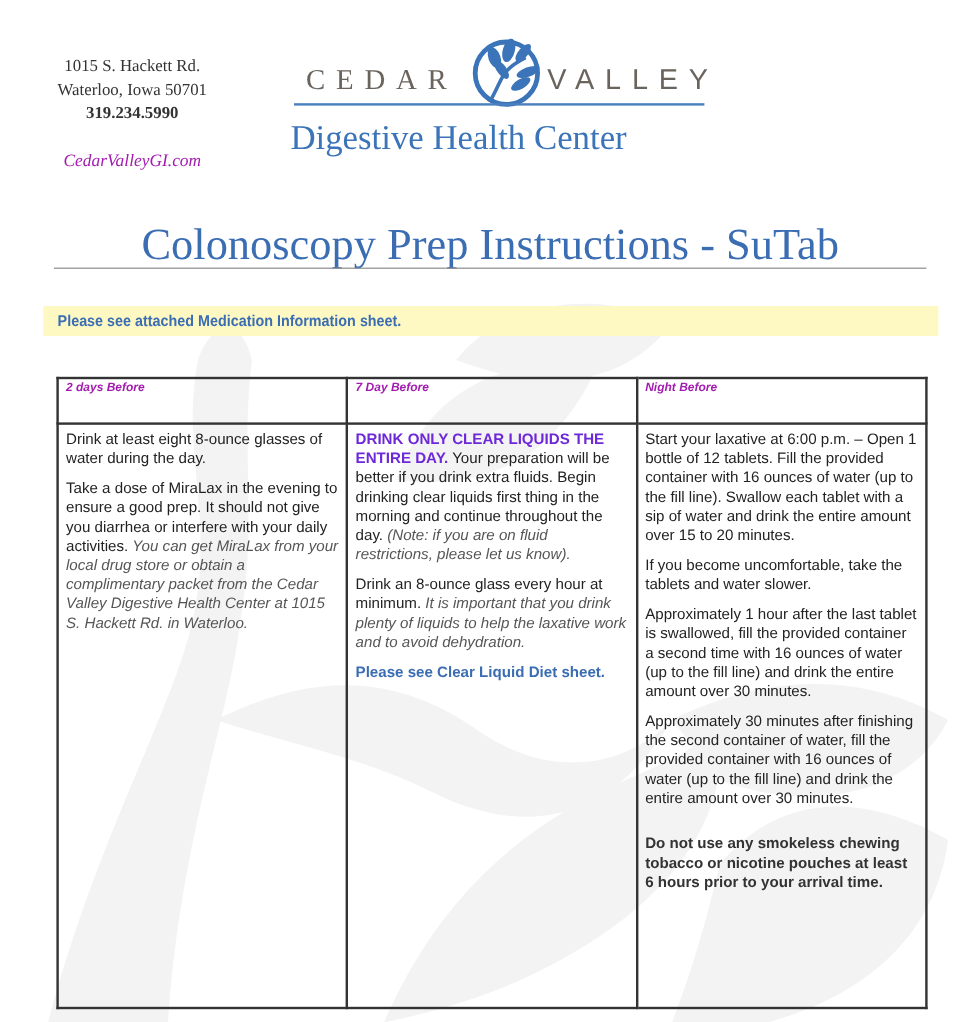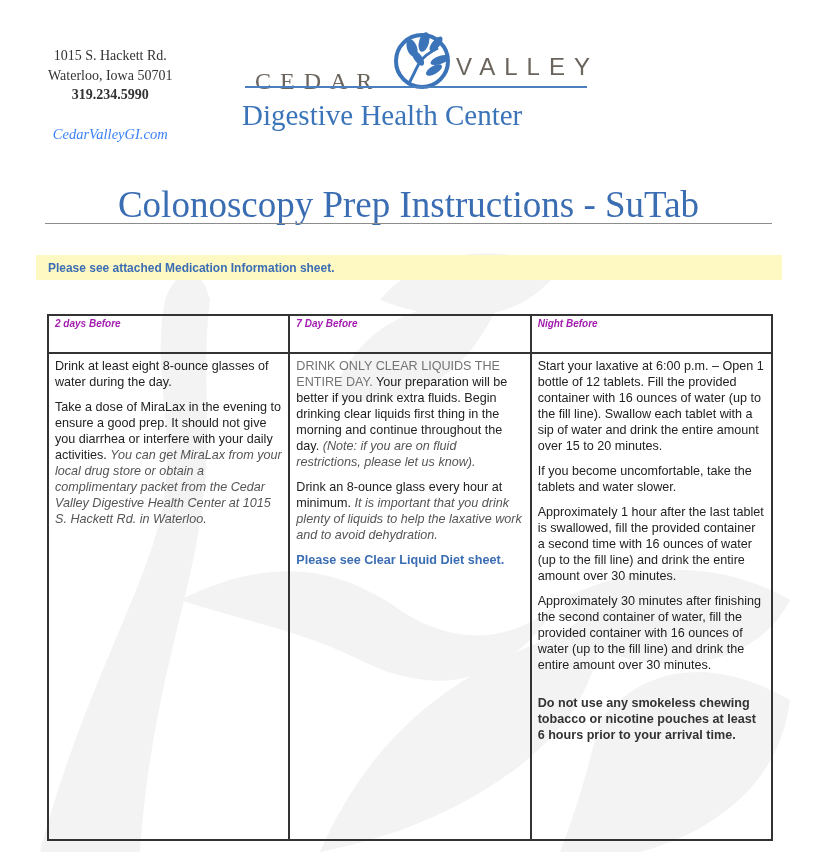--- a/index.html
+++ b/index.html
@@ -1,23 +1,23 @@
 <!DOCTYPE html>
 <html><head>
 <meta charset="utf-8">
 <style>
   html, body { margin:0; padding:0; }
   body { width:814px; height:852px; position:relative; background:#ffffff; overflow:hidden; font-family:"Liberation Sans", sans-serif; }
   .watermark { position:absolute; left:0; top:0; width:814px; height:852px; z-index:0; }
   .layer { position:absolute; z-index:1;text-align:center; }
   .addr { left:48px; top:46px; font-family:"Liberation Serif", serif; font-size:14px; color:#333; line-height:19.5px; }
   .addr .phone { font-weight:bold; }
-  .addr .web { margin-top:20px; color:#3b82f6; font-style:italic; font-size:14.5px; }
+  .addr .web { margin-top:20px; color:#a21caf; font-style:italic; font-size:14.5px; }
   .logo { left:240px; top:30px; width:350px; height:110px; }
-  .logo .cedar { position:absolute; left:15px; top:38px; font-family:"Liberation Serif", serif; font-size:24px; letter-spacing:9px; color:#6b645c; }
+  .logo .cedar { position:absolute; left:15px; top:24px; font-family:"Liberation Serif", serif; font-size:24px; letter-spacing:9px; color:#6b645c; }
   .logo .valley { position:absolute; left:216px; top:23px; font-family:Liberation Sans, sans-serif; font-size:24px; letter-spacing:9px; color:#6b645c; }
   .logo .rule { position:absolute; left:5px; top:56px; width:342px; height:2px; background:#4a7fc0; }
   .logo .sub { position:absolute; left:2px; top:69px; font-family:"Liberation Serif", serif; font-size:29px; color:#3b74b8; white-space:nowrap; }
   .logo .emblem { position:absolute; left:150px; top:0px; width:64px; height:62px; }
   .title { left:45px; top:183px; width:727px; text-align:center; font-family:"Liberation Serif", serif; font-size:37px; color:#3b6db3; line-height:44px; }
   .title-rule { left:45px; top:223px; width:727px; height:1px; background:#8c8c8c; }
   .note-bar { left:36px; top:255px; width:746px; height:25px; background:#fef9c3; }
   .note-bar span { position:absolute; left:12px; top:5px; font-size:13px; font-weight:bold; color:#3b6db3; transform:scaleX(0.92); transform-origin:left; white-space:nowrap; }
   table.prep { position:absolute; left:47px; top:314px; width:726px; height:527px; border-collapse:collapse; z-index:1; table-layout:fixed; }
   table.prep th, table.prep td { border:2px solid #333; vertical-align:top; text-align:left; }
@@ -82,21 +82,21 @@
       <th>Night Before</th>
     </tr>
   </thead>
   <tbody>
     <tr>
       <td>
         <p>Drink at least eight 8-ounce glasses of water during the day.</p>
         <p><span>Take a dose of MiraLax in the evening to ensure a good prep. It should not give you diarrhea or interfere with your daily activities. </span><span class="it">You can get MiraLax from your local drug store or obtain a complimentary packet from the Cedar Valley Digestive Health Center at 1015 S. Hackett Rd. in Waterloo.</span></p>
       </td>
       <td>
-        <p><span class="blue-b" style="font-weight:normal;color:#737373;">DRINK ONLY CLEAR LIQUIDS THE ENTIRE DAY.</span><span>  Your preparation will be better if you drink extra fluids. Begin drinking clear liquids first thing in the morning and continue throughout the day. </span><span class="it">(Note: if you are on fluid restrictions, please let us know).</span></p>
+        <p><span class="blue-b" style="font-weight:bold;color:#6d28d9;">DRINK ONLY CLEAR LIQUIDS THE ENTIRE DAY.</span><span>  Your preparation will be better if you drink extra fluids. Begin drinking clear liquids first thing in the morning and continue throughout the day. </span><span class="it">(Note: if you are on fluid restrictions, please let us know).</span></p>
         <p><span>Drink an 8-ounce glass every hour at minimum. </span><span class="it">It is important that you drink plenty of liquids to help the laxative work and to avoid dehydration.</span></p>
         <p class="blue-b">Please see Clear Liquid Diet sheet.</p>
       </td>
       <td>
         <p>Start your laxative at 6:00 p.m. – Open 1 bottle of 12 tablets. Fill the provided container with 16 ounces of water (up to the fill line). Swallow each tablet with a sip of water and drink the entire amount over 15 to 20 minutes.</p>
         <p>If you become uncomfortable, take the tablets and water slower.</p>
         <p>Approximately 1 hour after the last tablet is swallowed, fill the provided container a second time with 16 ounces of water (up to the fill line) and drink the entire amount over 30 minutes.</p>
         <p>Approximately 30 minutes after finishing the second container of water, fill the provided container with 16 ounces of water (up to the fill line) and drink the entire amount over 30 minutes.</p>
         <p class="bold" style="margin-top:22px;">Do not use any smokeless chewing tobacco or nicotine pouches at least 6 hours prior to your arrival time.</p>
       </td>

